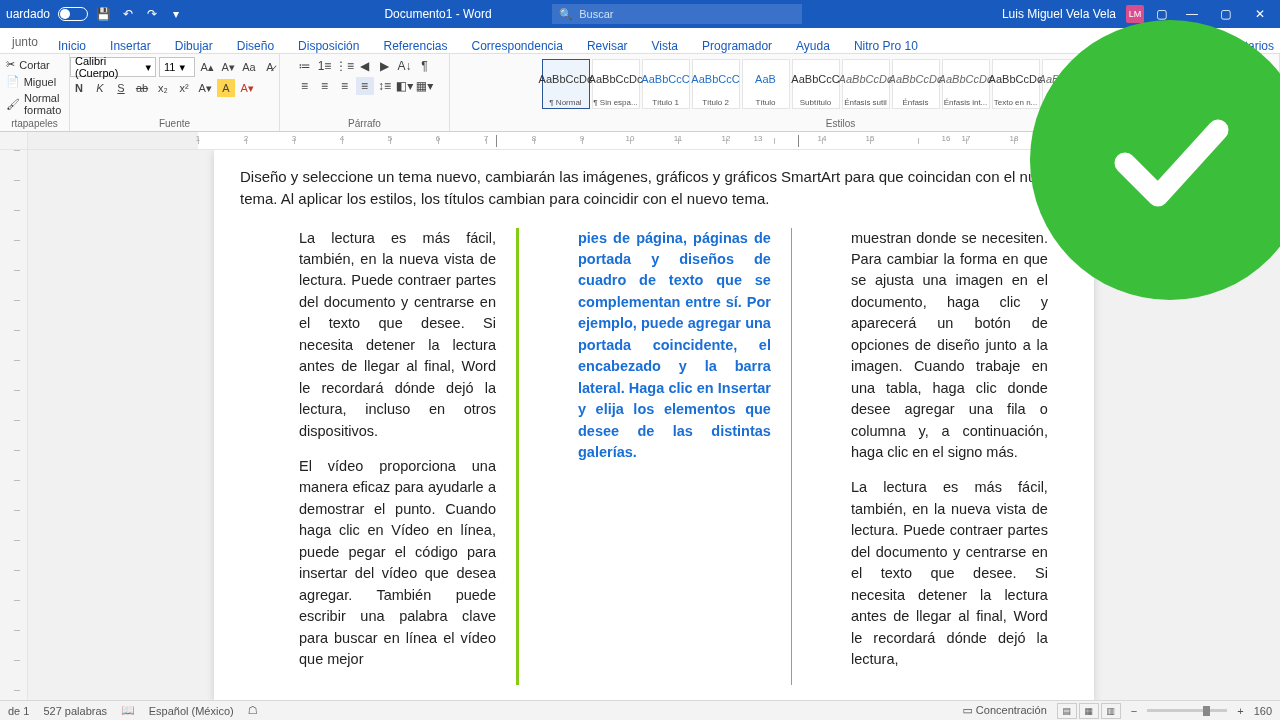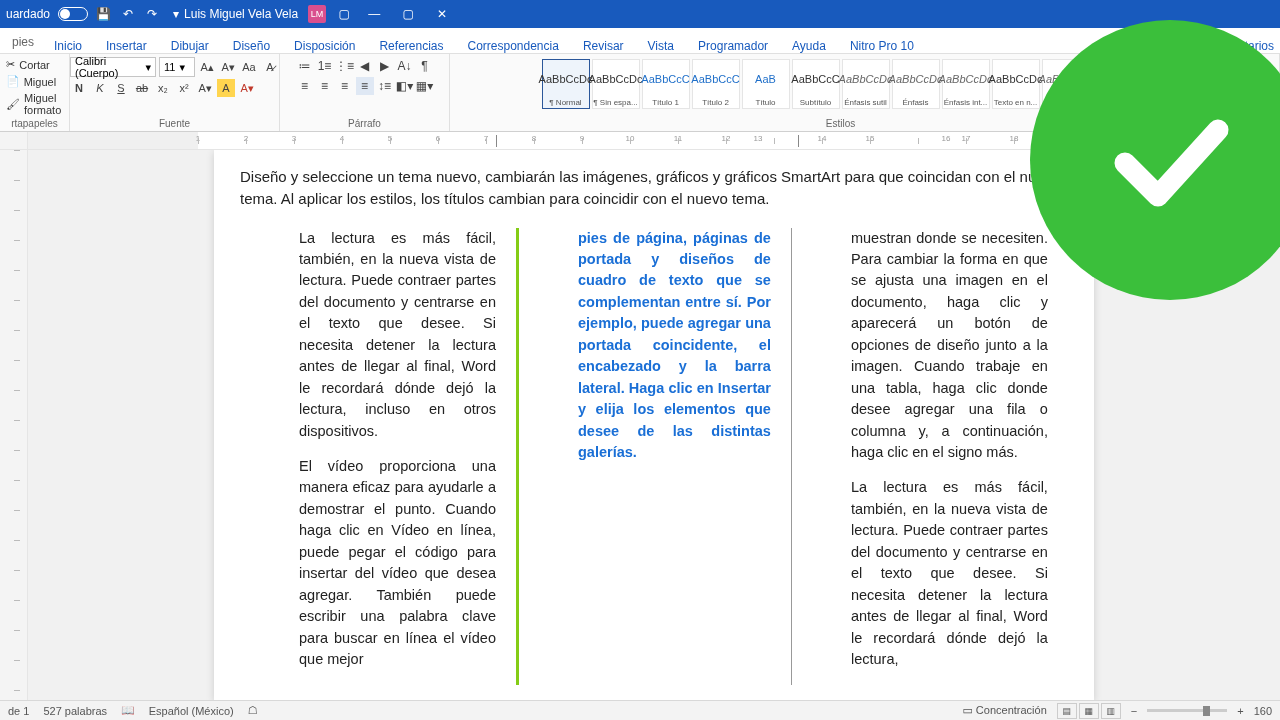--- a/index.html
+++ b/index.html
@@ -85,53 +85,60 @@
 
 <div class="titlebar">
   <div class="tb-left">
     <span>uardado</span>
     <div class="toggle"></div>
     <span class="tb-icon">💾</span>
     <span class="tb-icon">↶</span>
     <span class="tb-icon">↷</span>
     <span class="tb-icon">▾</span>
   </div>
+  <div class="tb-center">
+    <span class="tb-title">Documento1 - Word</span>
+    <div class="search-box">
+      <span>🔍</span>
+      <span>Buscar</span>
+    </div>
+  </div>
   <div class="tb-right">
     <span>Luis Miguel Vela Vela</span>
     <div class="avatar">LM</div>
     <span class="tb-icon">▢</span>
     <span class="win-btn">—</span>
     <span class="win-btn">▢</span>
     <span class="win-btn">✕</span>
   </div>
 </div>
 
 <div class="ribbon-tabs">
-  <span class="file-tab">pies</span>
+  <span class="file-tab">junto</span>
   <span id="tabs-host"><span class="tab active">Inicio</span><span class="tab">Insertar</span><span class="tab">Dibujar</span><span class="tab">Diseño</span><span class="tab">Disposición</span><span class="tab">Referencias</span><span class="tab">Correspondencia</span><span class="tab">Revisar</span><span class="tab">Vista</span><span class="tab">Programador</span><span class="tab">Ayuda</span><span class="tab">Nitro Pro 10</span></span>
   <div class="ribbon-right">
     <span class="rbtn">🔗 <span>Compartir</span></span>
     <span class="rbtn">💬 <span>Comentarios</span></span>
   </div>
 </div>
 
 <div class="ribbon">
   <div class="rgroup" style="width:70px">
     <div class="tools clipboard-tools">
       <div>
           <span>✂</span>
           <span>Cortar</span>
         </div>
       <div>
           <span>📄</span>
           <span>Miguel</span>
         </div>
       <div>
           <span>🖌</span>
-          <span>Miguel formato</span>
+          <span>Normal formato</span>
         </div>
     </div>
     <div class="label">rtapapeles</div>
   </div>
 
   <div class="rgroup" style="width:210px">
     <div class="tools">
       <div class="font-row">
         <div class="combo" style="width:86px">
             <span>Calibri (Cuerpo)</span>

